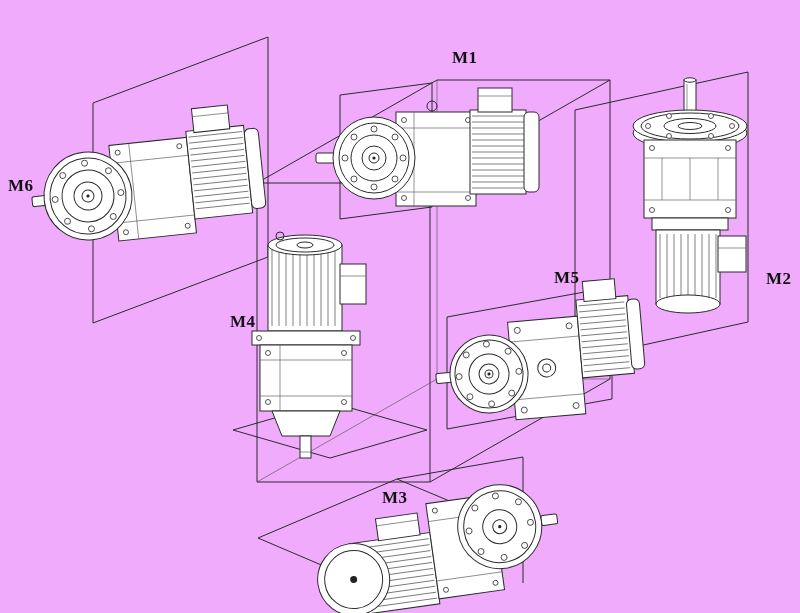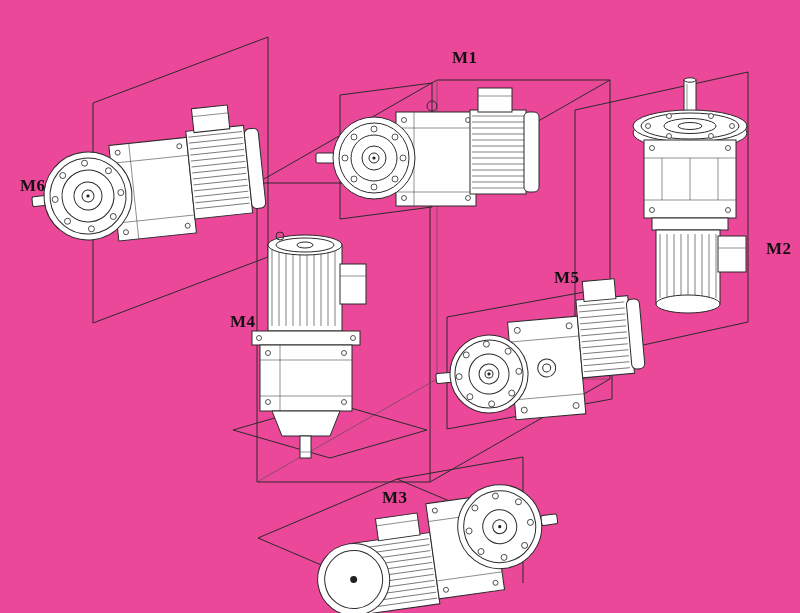--- a/index.html
+++ b/index.html
@@ -1,19 +1,19 @@
 <!DOCTYPE html>
 <html><head>
 <meta charset="utf-8">
 <style>
   html,body{margin:0;padding:0;background:#fff;}
   #stage{
     position:relative;
     width:800px;height:613px;
-    background:#ec4899;
+    background:#f0abfc;
     font-family:"Liberation Serif", serif;
     overflow:hidden;
   }
   .diagram-label{
     position:absolute;
     font-weight:bold;
     font-size:17px;
     color:#111;
     letter-spacing:.5px;
     user-select:none;
@@ -216,19 +216,19 @@
       <circle class="bolt" cx="502" cy="562" r="3"></circle>
         <circle class="bolt" cx="480" cy="553" r="3"></circle>
       <circle class="bolt" cx="471" cy="531" r="3"></circle>
         <circle class="bolt" cx="480" cy="509" r="3"></circle>
       <circle class="bolt" cx="502" cy="500" r="3"></circle>
         <circle class="bolt" cx="524" cy="509" r="3"></circle>
     </g>
   </svg>
 
   <div class="diagram-label" style="left:452px;top:48px">M1</div>
-  <div class="diagram-label" style="left:766px;top:239px">M2</div>
+  <div class="diagram-label" style="left:766px;top:269px">M2</div>
   <div class="diagram-label" style="left:382px;top:488px">M3</div>
   <div class="diagram-label" style="left:230px;top:312px">M4</div>
   <div class="diagram-label" style="left:554px;top:268px">M5</div>
-  <div class="diagram-label" style="left:20px;top:176px">M6</div>
+  <div class="diagram-label" style="left:8px;top:176px">M6</div>
 
 </div>
 
 </body></html>

